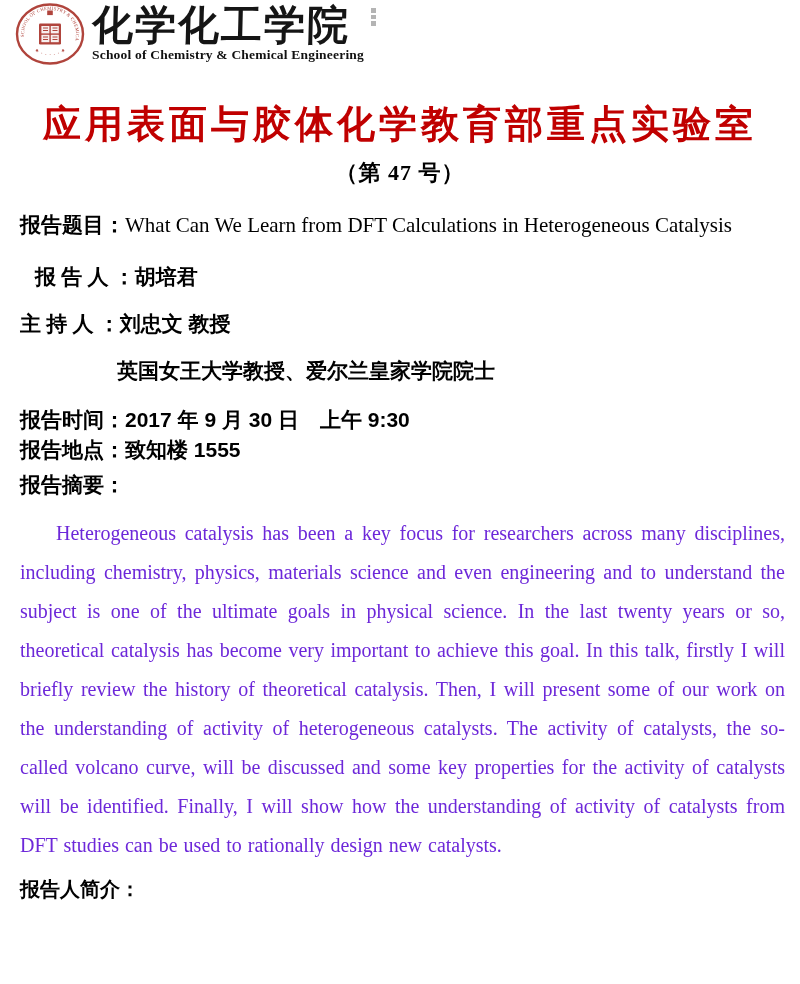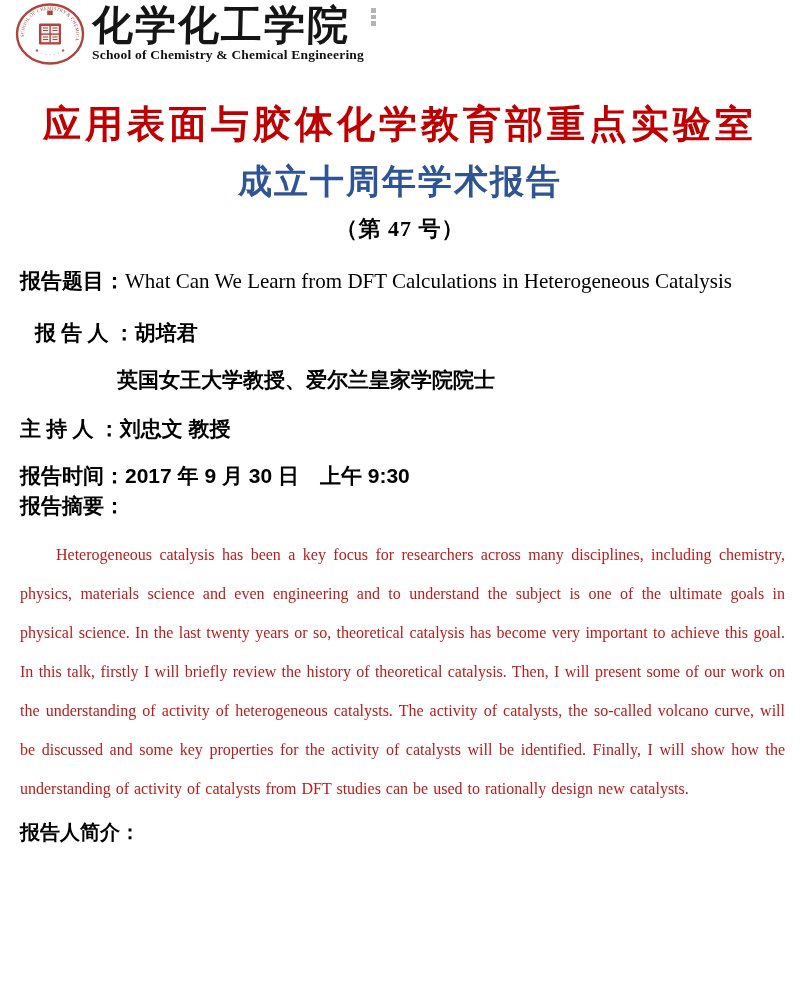--- a/index.html
+++ b/index.html
@@ -92,25 +92,25 @@
   .r2 { margin-bottom: 17px; margin-left: 15px; }
   .r3 { margin-bottom: 19px; padding-left: 97px; }
   .r4 { margin-bottom: 17px; }
   .r5 { }
   .r6 { margin-bottom: 5px; }
   .r7 { margin-bottom: 0; }
   
   .abstract {
     margin: 14px 15px 0 20px;
     font-family: "Liberation Serif", serif;
-    font-size: 16px;
+    font-size: 20px;
     line-height: 39px;
     text-align: justify;
     text-indent: 36px;
-    color: #b91c1c;
+    color: #6d28d9;
     word-spacing: 1px;
   }
   
   .bio-label {
     margin: 9px 15px 0 20px;
     font-size: 20px;
     line-height: 30px;
     font-weight: 700;
   }
 </style>
@@ -147,38 +147,40 @@
       <div class="sig-mark">
           <span></span>
           <span></span>
           <span></span>
         </div>
       <div class="en-subtitle">School of Chemistry &amp; Chemical Engineering</div>
     </div>
   </div>
 
   <div class="title1" style="color:#C00000">应用表面与胶体化学教育部重点实验室</div>
-  <div class="title2" style="color:#2F5496">成立十周年学术报告</div>
   <div class="issue-no">（第 47 号）</div>
 
   <div class="info">
     <div class="info-row r1">
       <span class="label">报告题目：</span><span class="value-en">What Can We Learn from DFT Calculations in Heterogeneous Catalysis</span>
     </div>
     <div class="info-row r2">
       <span class="label">报 告 人 ：</span><span class="value-cn">胡培君</span>
     </div>
+    <div class="info-row r4">
+      <span class="label">主 持 人 ：</span><span class="value-cn">刘忠文 教授</span>
+    </div>
     <div class="info-row r3">
       <span class="value-cn">英国女王大学教授、爱尔兰皇家学院院士</span>
     </div>
-    <div class="info-row r4">
-      <span class="label">主 持 人 ：</span><span class="value-cn">刘忠文 教授</span>
-    </div>
     <div class="info-row r5">
       <span class="label">报告时间：</span><span class="value-cn">2017 年 9 月 30 日　上午 9:30</span>
+    </div>
+    <div class="info-row r6">
+      <span class="label">报告地点：</span><span class="value-cn">致知楼 1555</span>
     </div>
     <div class="info-row r7">
       <span class="label">报告摘要：</span>
     </div>
   </div>
 
   <p class="abstract">Heterogeneous catalysis has been a key focus for researchers across many disciplines, including chemistry, physics, materials science and even engineering and to understand the subject is one of the ultimate goals in physical science. In the last twenty years or so, theoretical catalysis has become very important to achieve this goal. In this talk, firstly I will briefly review the history of theoretical catalysis. Then, I will present some of our work on the understanding of activity of heterogeneous catalysts. The activity of catalysts, the so-called volcano curve, will be discussed and some key properties for the activity of catalysts will be identified. Finally, I will show how the understanding of activity of catalysts from DFT studies can be used to rationally design new catalysts.</p>
 
   <div class="bio-label">报告人简介：</div>
 

